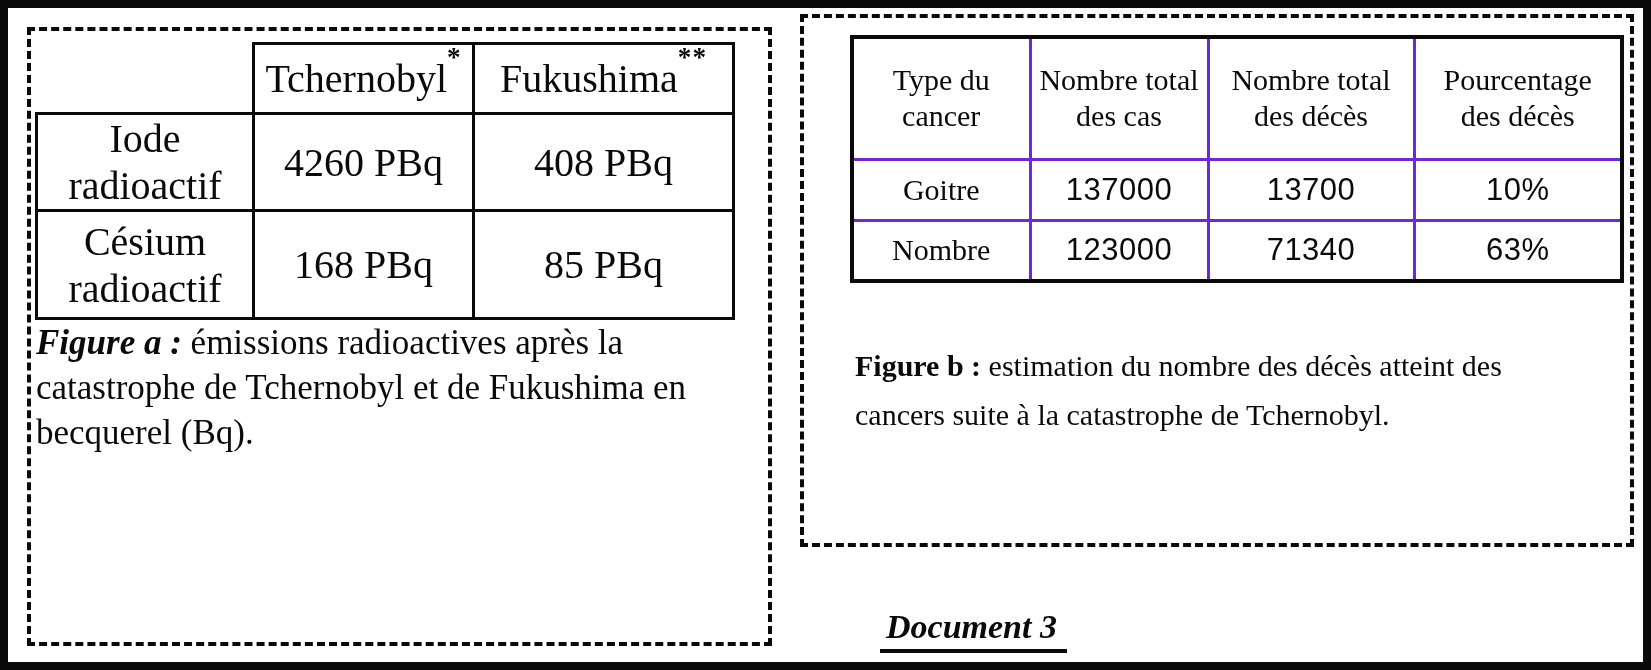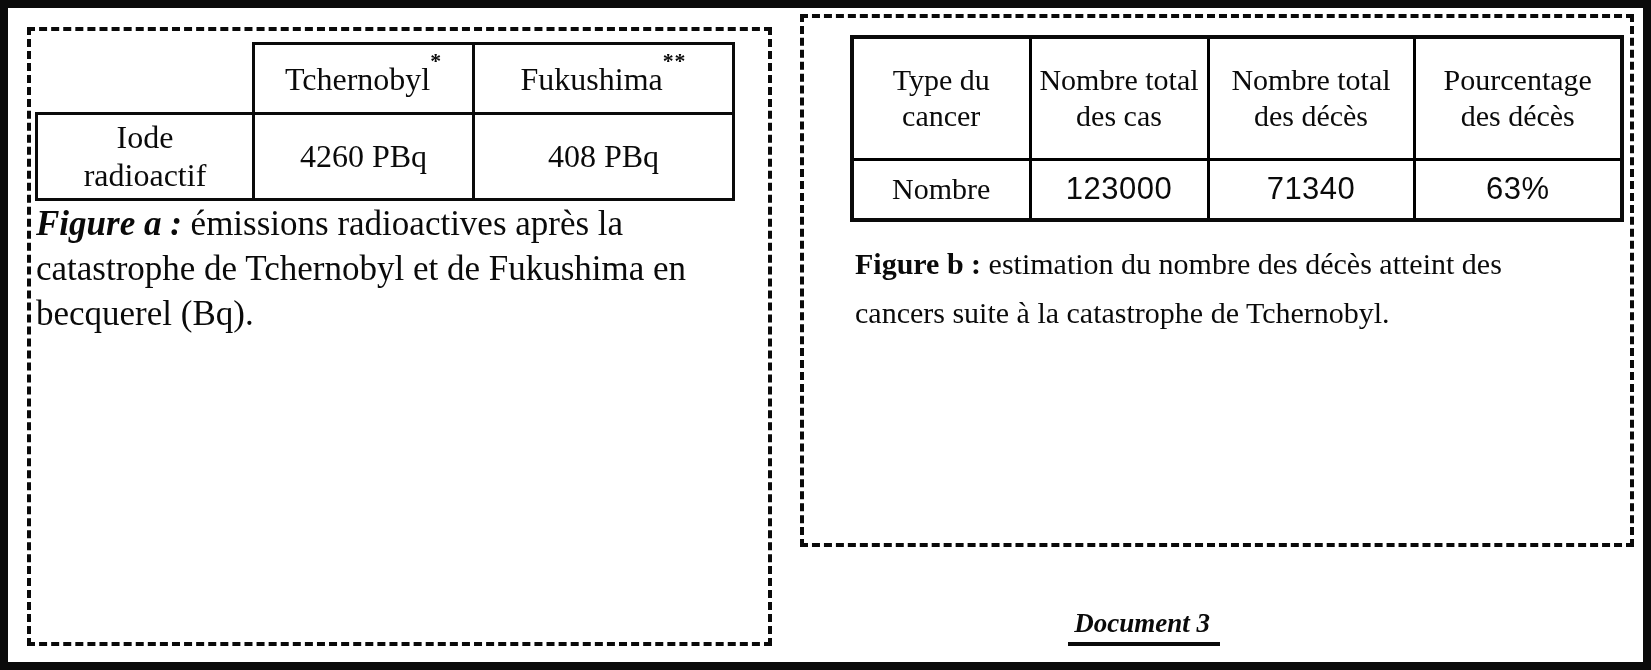--- a/index.html
+++ b/index.html
@@ -26,21 +26,21 @@
   .panel {
     position: absolute;
     border: 4px dashed #0a0a0a;
     background: #ffffff;
   }
   .panel-a { left: 27px; top: 27px; width: 745px; height: 619px; padding: 11px 0 0 4px; }
   .panel-b { left: 800px; top: 14px; width: 834px; height: 533px; padding: 17px 0 0 46px; }
 
   
   table { border-collapse: collapse; table-layout: fixed; }
-  .tbl-a { width: 697px; font-size: 32px; text-align: center; }
+  .tbl-a { width: 697px; font-size: 40px; text-align: center; }
   .tbl-a th, .tbl-a td { border: 3px solid #0a0a0a; font-weight: normal; vertical-align: middle; }
   .tbl-a .corner { border: none; }
   .tbl-a tr.hdr    { height: 70px; }
   .tbl-a tr.row-1  { height: 86px; }
   .tbl-a tr.row-2  { height: 108px; }
   .tbl-a tr.row-3  { height: 107px; }
   .tbl-a .rowlabel { padding: 0 20px; line-height: 1.18; }
   .tbl-a sup {
     font-weight: bold;
     font-size: 68%;
@@ -48,46 +48,46 @@
     top: -0.45em;
     letter-spacing: 1px;
   }
 
   .fa-notes { margin-top: 6px; padding-left: 9px; font-size: 29px; line-height: 45px; }
   .fa-caption { padding-left: 1px; font-size: 35px; line-height: 45px; }
   .fa-caption .cap-label { font-weight: bold; font-style: italic; }
 
   
   .tbl-b { width: 770px; font-size: 30px; text-align: center; border: 4px solid #0a0a0a; }
-  .tbl-b th, .tbl-b td { border: 3px solid #000000; font-weight: normal; vertical-align: middle; }
+  .tbl-b th, .tbl-b td { border: 3px solid #6d28d9; font-weight: normal; vertical-align: middle; }
   .tbl-b tr.hdr { height: 122px; }
   .tbl-b tr.datarow { height: 61px; }
   .tbl-b th { line-height: 1.22; padding: 0 6px; }
   .tbl-b td.num {
     font-family: "Liberation Sans", sans-serif;
     font-size: 31px;
     letter-spacing: 0.5px;
   }
 
   .fb-caption {
-    margin-top: 17px;
+    margin-top: 58px;
     padding: 0 38px 0 5px;
     font-size: 30px;
     line-height: 49px;
   }
   .fb-caption .cap-label { font-weight: bold; }
 
   
   .doc-title {
     position: absolute;
     left: 880px;
     top: 608px;
     width: 340px;
-    text-align: right;
-    font-size: 27px;
+    text-align: left;
+    font-size: 34px;
     font-weight: bold;
     font-style: italic;
   }
   .doc-title span {
     display: inline-block;
     border-bottom: 4px solid #0a0a0a;
     padding: 0 10px 3px 6px;
   }
 </style>
 </head>
@@ -107,20 +107,25 @@
           <tr class="hdr">
         <td class="corner"></td>
         <th><span>Tchernobyl</span><sup>*</sup></th>
         <th><span>Fukushima</span><sup>**</sup></th>
       </tr>
       <tr class="row-1">
         <td class="rowlabel">Iode radioactif</td>
         <td>4260 PBq</td>
         <td>408 PBq</td>
       </tr>
+      <tr class="row-2">
+        <td class="rowlabel">Césium radioactif</td>
+        <td>168 PBq</td>
+        <td>85 PBq</td>
+      </tr>
     </tbody>
       </table>
 
 
     <div class="fa-caption">
       <span class="cap-label">Figure a :</span><span> émissions radioactives après la catastrophe de Tchernobyl et de Fukushima en becquerel (Bq).</span>
     </div>
   </div>
 
   <div class="panel panel-b">
@@ -132,20 +137,26 @@
           <col style="width:208px">
         </colgroup>
       <tbody>
           <tr class="hdr">
         <th>Type du cancer</th>
         <th>Nombre total des cas</th>
         <th>Nombre total des décès</th>
         <th>Pourcentage des décès</th>
       </tr>
       <tr class="datarow">
+        <td>Goitre</td>
+        <td class="num">137000</td>
+        <td class="num">13700</td>
+        <td class="num">10%</td>
+      </tr>
+      <tr class="datarow">
         <td>Nombre</td>
         <td class="num">123000</td>
         <td class="num">71340</td>
         <td class="num">63%</td>
       </tr>
     </tbody>
       </table>
 
     <div class="fb-caption">
       <span class="cap-label">Figure b :</span><span> estimation du nombre des décès atteint des cancers suite à la catastrophe de Tchernobyl.</span>

